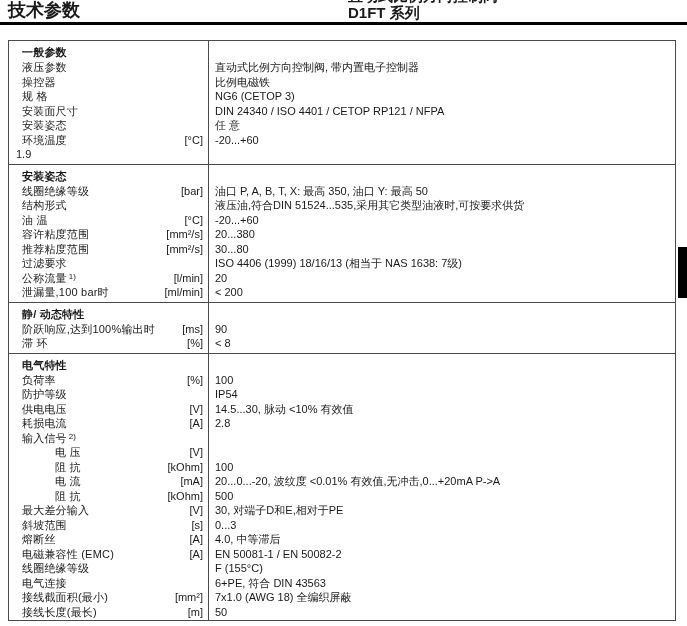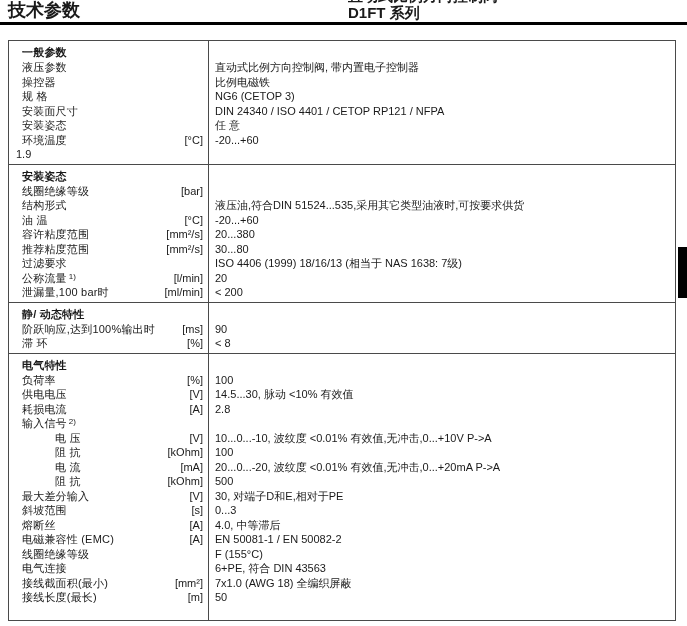--- a/index.html
+++ b/index.html
@@ -112,20 +112,21 @@
       <span class="lbl">安装姿态</span>
       <span class="unit"></span>
     </div>
     <div class="cell-value"></div>
   </div>
       <div class="row">
     <div class="cell-label">
       <span class="lbl">线圈绝缘等级</span>
       <span class="unit">[bar]</span>
     </div>
+    <div class="cell-value">油口 P, A, B, T, X: 最高 350, 油口 Y: 最高 50</div>
   </div>
       <div class="row">
     <div class="cell-label">
       <span class="lbl">结构形式</span>
       <span class="unit"></span>
     </div>
     <div class="cell-value">液压油,符合DIN 51524...535,采用其它类型油液时,可按要求供货</div>
   </div>
       <div class="row">
     <div class="cell-label">
@@ -204,20 +205,27 @@
   </div>
       <div class="row">
     <div class="cell-label">
       <span class="lbl">负荷率</span>
       <span class="unit">[%]</span>
     </div>
     <div class="cell-value">100</div>
   </div>
       <div class="row">
     <div class="cell-label">
+      <span class="lbl">防护等级</span>
+      <span class="unit"></span>
+    </div>
+    <div class="cell-value">IP54</div>
+  </div>
+      <div class="row">
+    <div class="cell-label">
       <span class="lbl">供电电压</span>
       <span class="unit">[V]</span>
     </div>
     <div class="cell-value">14.5...30, 脉动 &lt;10% 有效值</div>
   </div>
       <div class="row">
     <div class="cell-label">
       <span class="lbl">耗损电流</span>
       <span class="unit">[A]</span>
     </div>
@@ -229,21 +237,20 @@
           <sup class="sup">2)</sup>
       <span class="unit"></span>
     </div>
     <div class="cell-value"></div>
   </div>
       <div class="row indent">
     <div class="cell-label">
       <span class="lbl">电 压</span>
       <span class="unit">[V]</span>
     </div>
-    <div class="cell-value">10...0...-10, 波纹度 &lt;0.01% 有效值,无冲击,0...+10V P-&gt;A</div>
   </div>
       <div class="row indent">
     <div class="cell-label">
       <span class="lbl">阻 抗</span>
       <span class="unit">[kOhm]</span>
     </div>
     <div class="cell-value">100</div>
   </div>
       <div class="row indent">
     <div class="cell-label">

